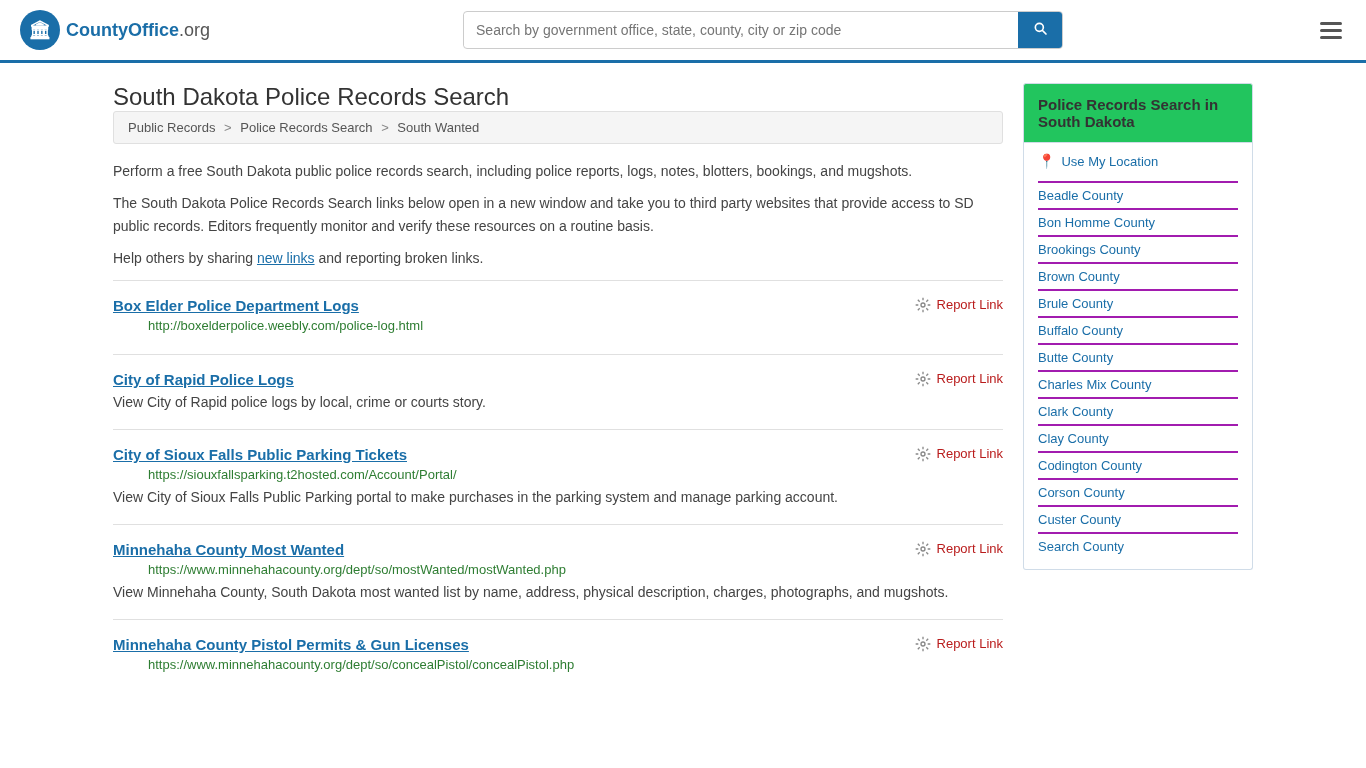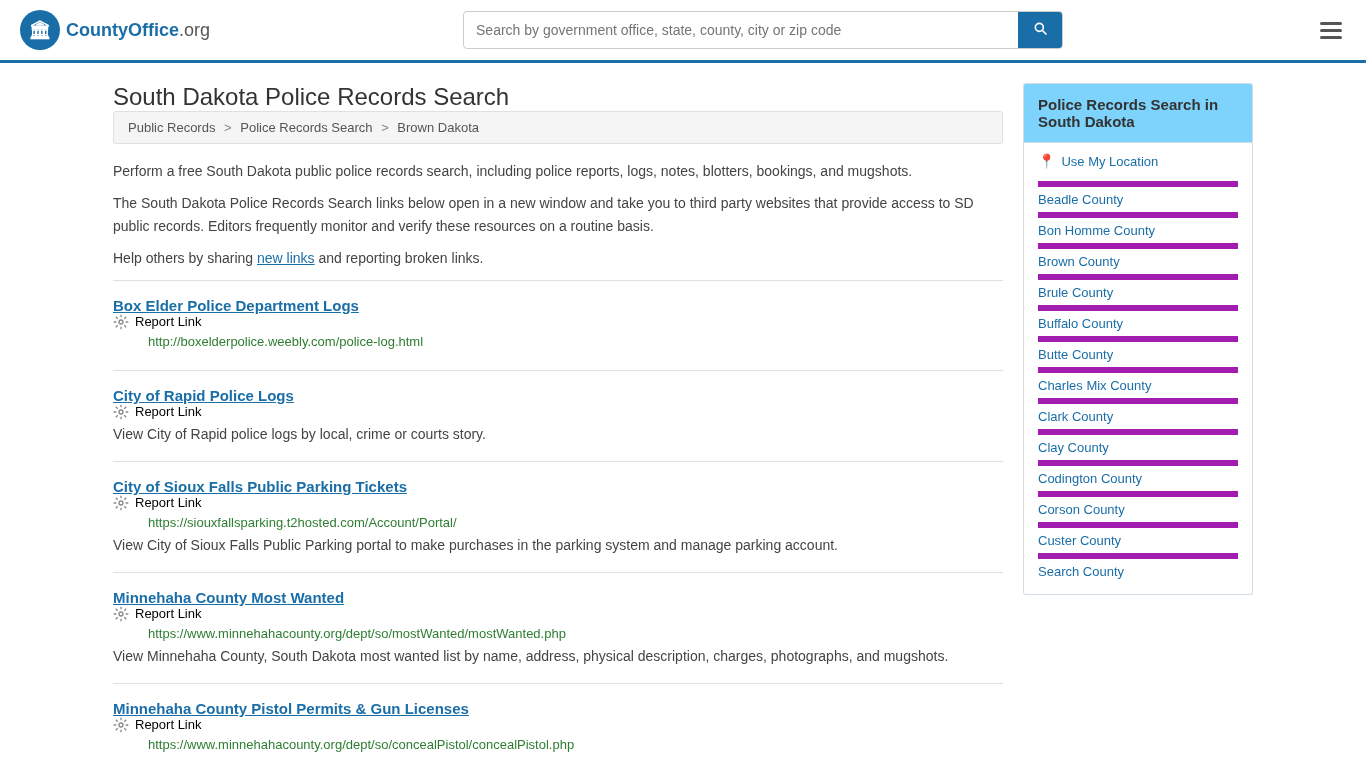--- a/index.html
+++ b/index.html
@@ -133,35 +133,34 @@
     
     .record-card {
       border-top: 1px solid #e0e0e0;
       padding: 16px 0;
     }
     .record-header {
       display: flex;
       align-items: flex-start;
       justify-content: space-between;
       margin-bottom: 4px;
-      flex-direction: column;
     }
     .record-title {
       font-size: 15px;
       font-weight: bold;
       color: #1a6ea8;
       text-decoration: underline;
       cursor: pointer;
     }
     .report-link {
       display: flex;
       align-items: center;
       gap: 6px;
       font-size: 13px;
-      color: #000000;
+      color: #b91c1c;
       cursor: pointer;
       white-space: nowrap;
     }
     .record-url {
       color: #2e7d32;
       font-size: 13px;
       margin-bottom: 5px;
       cursor: pointer;
       padding-left: 35px;
     }
@@ -170,21 +169,21 @@
       color: #444;
       line-height: 1.5;
     }
 
     
     .sidebar {
       width: 230px;
       flex-shrink: 0;
     }
     .sidebar-title {
-      background: #7dd3fc;
+      background: #22c55e;
       border: 1px solid #d0dce8;
       padding: 12px 14px;
       font-size: 15px;
       font-weight: bold;
       color: #333;
       margin-bottom: 0;
       border-radius: 3px 3px 0 0;
     }
     .sidebar-box {
       border: 1px solid #d0dce8;
@@ -202,21 +201,21 @@
       margin-bottom: 12px;
       text-decoration: none;
     }
     .location-icon { font-size: 14px; color: #444; }
     .sidebar-link {
       display: block;
       color: #1a6ea8;
       font-size: 13px;
       text-decoration: none;
       padding: 5px 0;
-      border-top: 6px solid #a21caf;
+      border-top: 2px solid #a21caf;
     }
   </style>
 </head>
 <body>
 
 <header class="header">
   <a class="logo-area" href="#">
     <div class="logo-circle">🏛</div>
     <span class="logo-text">
       <span>CountyOffice</span><span style="color:#555;font-weight:normal;">.org</span>
@@ -241,21 +240,21 @@
 
   <div class="main-content">
 
     <h1 class="page-title">South Dakota Police Records Search</h1>
 
     <div class="breadcrumb">
       <a href="#">Public Records</a>
       <span> &gt; </span>
       <a href="#">Police Records Search</a>
       <span> &gt; </span>
-      <a href="#">Brown Dakota</a>
+      <a href="#">South Wanted</a>
     </div>
 
     <p class="description">Perform a free South Dakota public police records search, including police reports, logs, notes, blotters, bookings, and mugshots.</p>
     <p class="description">The South Dakota Police Records Search links below open in a new window and take you to third party websites that provide access to SD public records. Editors frequently monitor and verify these resources on a routine basis.</p>
     <p class="description">
       <span>Help others by sharing </span><a href="#">new links</a><span> and reporting broken links.</span>
     </p>
 
     <div id="records-container">
         <div class="record-card">
@@ -333,20 +332,21 @@
   <div class="sidebar">
     <div class="sidebar-title">Police Records Search in South Dakota</div>
     <div class="sidebar-box">
       <a href="#" class="use-my-location">
         <span class="location-icon">📍</span>
         <span>Use My Location</span>
       </a>
       <div id="county-links">
           <a href="#" class="sidebar-link">Beadle County</a>
           <a href="#" class="sidebar-link">Bon Homme County</a>
+          <a href="#" class="sidebar-link">Brookings County</a>
           <a href="#" class="sidebar-link">Brown County</a>
           <a href="#" class="sidebar-link">Brule County</a>
           <a href="#" class="sidebar-link">Buffalo County</a>
           <a href="#" class="sidebar-link">Butte County</a>
           <a href="#" class="sidebar-link">Charles Mix County</a>
           <a href="#" class="sidebar-link">Clark County</a>
           <a href="#" class="sidebar-link">Clay County</a>
           <a href="#" class="sidebar-link">Codington County</a>
           <a href="#" class="sidebar-link">Corson County</a>
           <a href="#" class="sidebar-link">Custer County</a>

